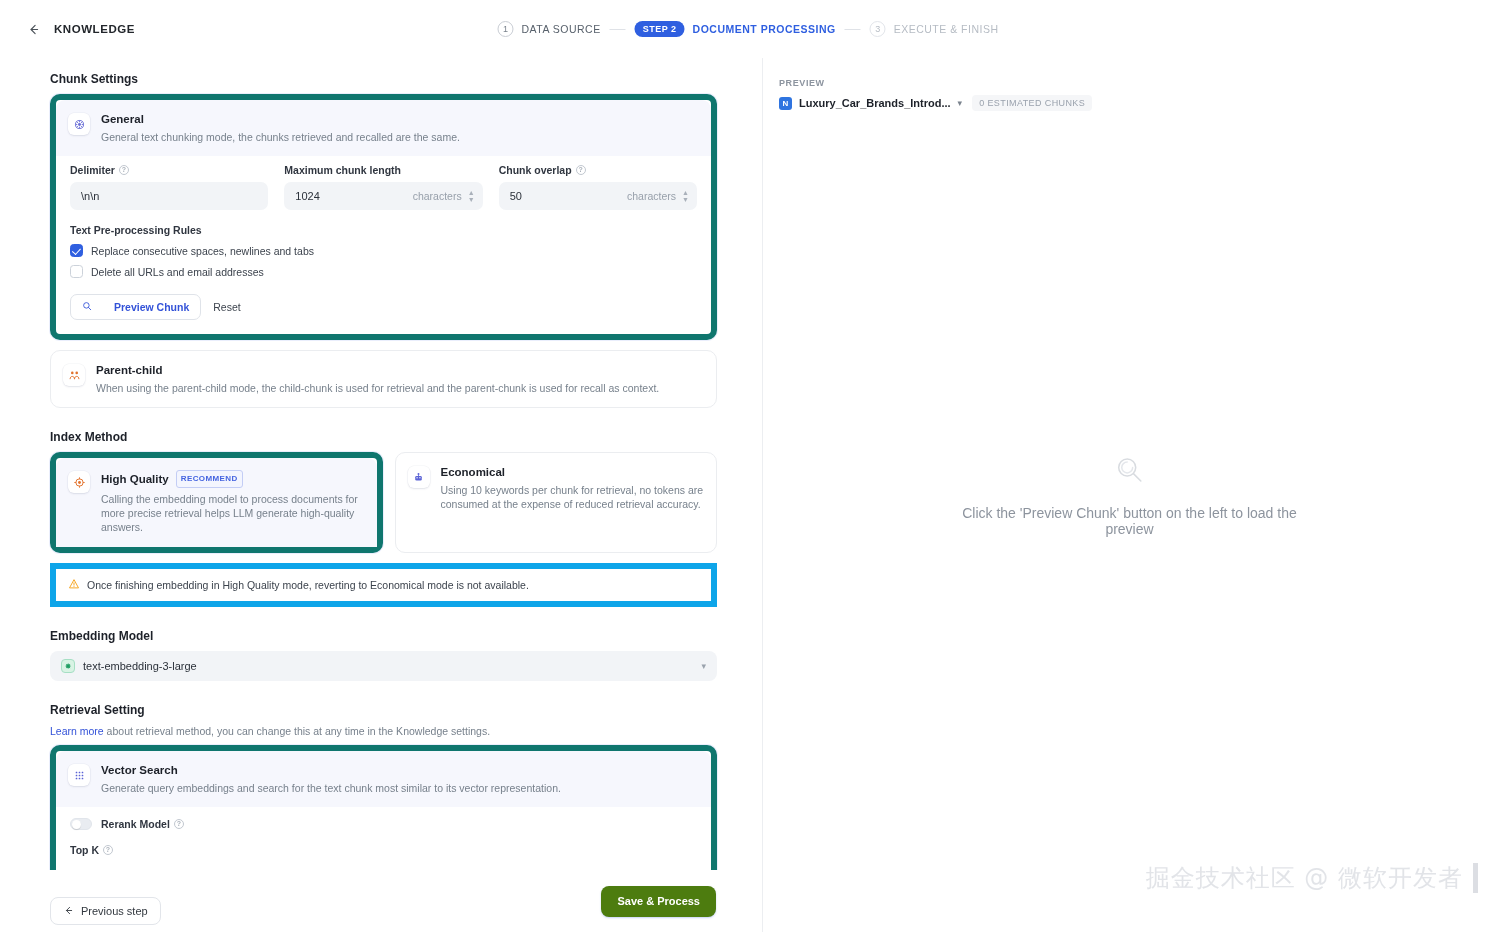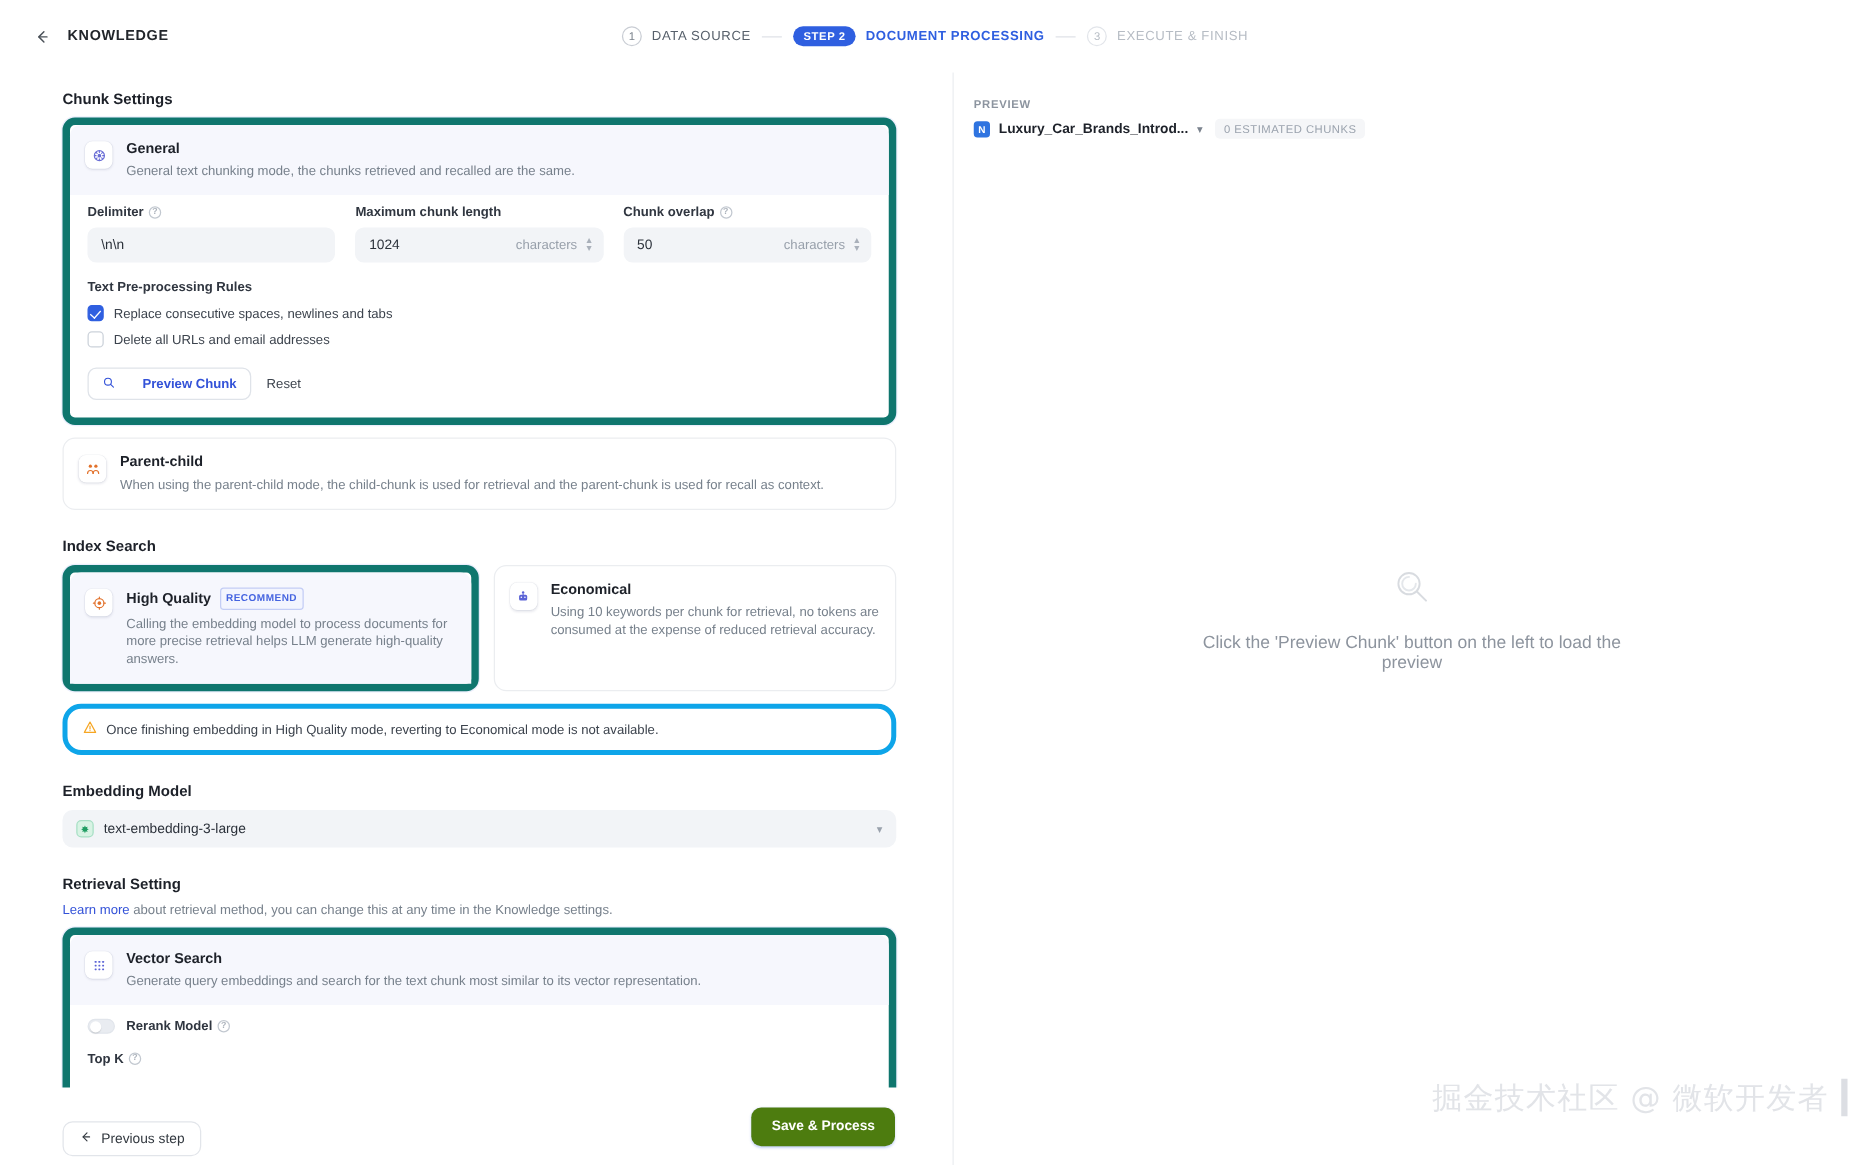--- a/index.html
+++ b/index.html
@@ -188,21 +188,21 @@
     font-size: 10.5px; color: #3d444e; cursor: pointer;
   }
 
   
   .two-col { display: flex; gap: 12px; width: 667px; }
   .two-col .card { flex: 1; width: auto; }
   .two-col .card .card-head { padding: 12px 12px 13px 12px; }
   .warn {
     display: flex; align-items: center; gap: 7px;
     margin-top: 10px; width: 667px;
-    border: 4px solid #0ea5e9; border-radius: 15px;
+    border: 6px solid #0ea5e9; border-radius: 0;
     padding: 9px 12px;
     font-size: 10.5px; color: #3c434d;
   }
 
   
   .select {
     width: 667px; height: 30px; background: #f2f4f7; border-radius: 8px;
     display: flex; align-items: center; gap: 8px;
     padding: 0 11px; font-size: 11px; color: #2b313a;
   }
@@ -461,21 +461,21 @@
           </span>
           <div class="card-body-t">
             <div class="card-title">Parent-child</div>
             <div class="card-desc">When using the parent-child mode, the child-chunk is used for retrieval and the parent-chunk is used for recall as context.</div>
           </div>
         </div>
       </div>
 
       <div class="sec-gap"></div>
 
-      <div class="sec-title">Index Search</div>
+      <div class="sec-title">Index Method</div>
       <div class="two-col">
         <div class="card selected">
           <div class="card-head">
             <span class="card-ico">
               <svg width="13" height="13" viewBox="0 0 20 20" fill="none">
                 <circle cx="10" cy="10" r="5.6" stroke="#e2722c" stroke-width="1.5"></circle>
                 <circle cx="10" cy="10" r="2.2" fill="#e2722c"></circle>
                 <path d="M10 2.6v1.8M10 15.6v1.8M2.6 10h1.8M15.6 10h1.8" stroke="#e2722c" stroke-width="1.4" stroke-linecap="round"></path>
               </svg>
             </span>

